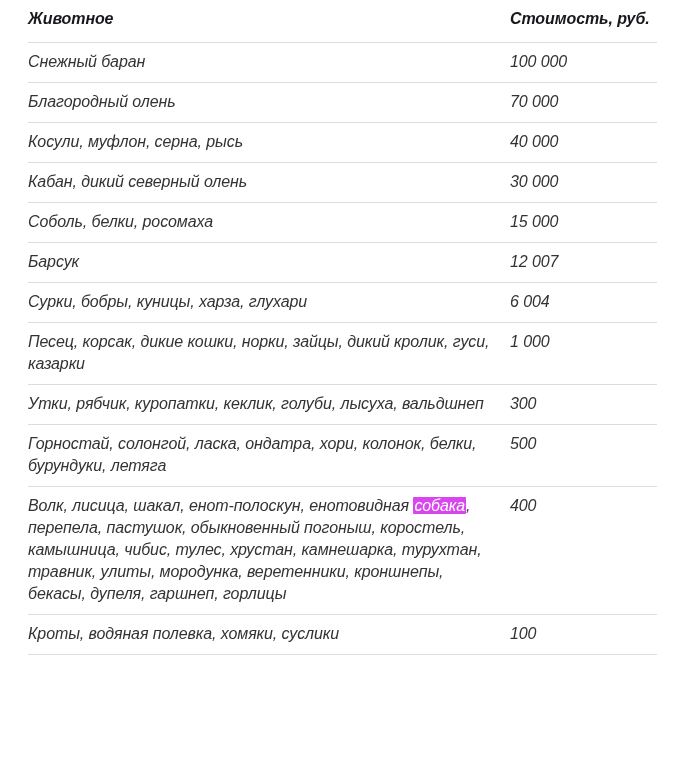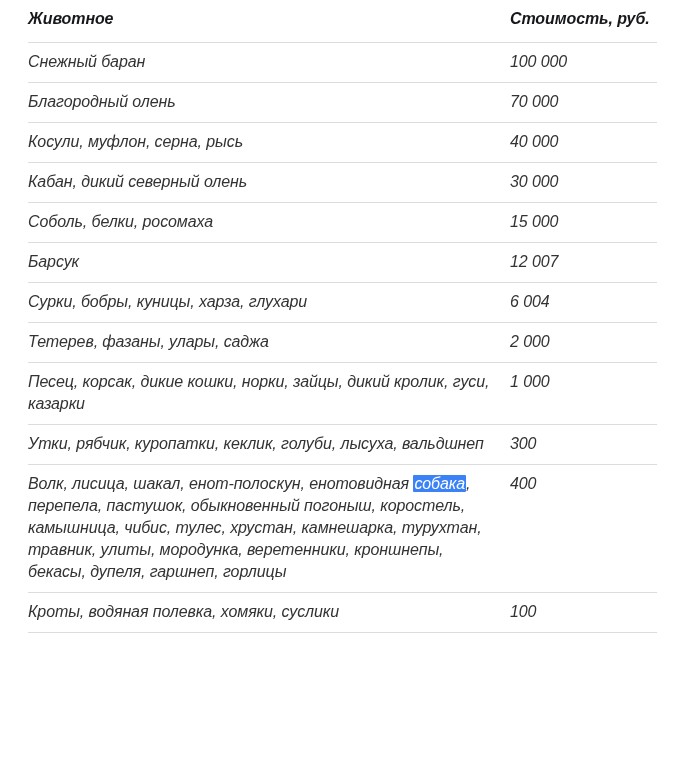--- a/index.html
+++ b/index.html
@@ -88,33 +88,33 @@
         </tr>
         <tr>
           <td class="animal-cell">Барсук</td>
           <td class="cost-cell">12 007</td>
         </tr>
         <tr>
           <td class="animal-cell">Сурки, бобры, куницы, харза, глухари</td>
           <td class="cost-cell">6 004</td>
         </tr>
         <tr>
-          <td class="animal-cell">Тетерев, фазаны, улары, саджа</td>
-          <td class="cost-cell">2 000</td>
-        </tr>
-        <tr>
           <td class="animal-cell">Песец, корсак, дикие кошки, норки, зайцы, дикий кролик, гуси, казарки</td>
           <td class="cost-cell">1 000</td>
         </tr>
         <tr>
           <td class="animal-cell">Утки, рябчик, куропатки, кеклик, голуби, лысуха, вальдшнеп</td>
           <td class="cost-cell">300</td>
         </tr>
         <tr>
-          <td class="animal-cell">Волк, лисица, шакал, енот-полоскун, енотовидная <mark class="search-highlight" style="background: #3b82f6; color: rgb(255, 255, 255);">собака</mark>, перепела, пастушок, обыкновенный погоныш, коростель, камышница, чибис, тулес, хрустан, камнешарка, турухтан, травник, улиты, мородунка, веретенники, кроншнепы, бекасы, дупеля, гаршнеп, горлицы</td>
+          <td class="animal-cell">Горностай, солонгой, ласка, ондатра, хори, колонок, белки, бурундуки, летяга</td>
+          <td class="cost-cell">500</td>
+        </tr>
+        <tr>
+          <td class="animal-cell">Волк, лисица, шакал, енот-полоскун, енотовидная <mark class="search-highlight" style="background: #d946ef; color: rgb(255, 255, 255);">собака</mark>, перепела, пастушок, обыкновенный погоныш, коростель, камышница, чибис, тулес, хрустан, камнешарка, турухтан, травник, улиты, мородунка, веретенники, кроншнепы, бекасы, дупеля, гаршнеп, горлицы</td>
           <td class="cost-cell">400</td>
         </tr>
         <tr>
           <td class="animal-cell">Кроты, водяная полевка, хомяки, суслики</td>
           <td class="cost-cell">100</td>
         </tr>
       </tbody>
   </table>
 </div>
 

